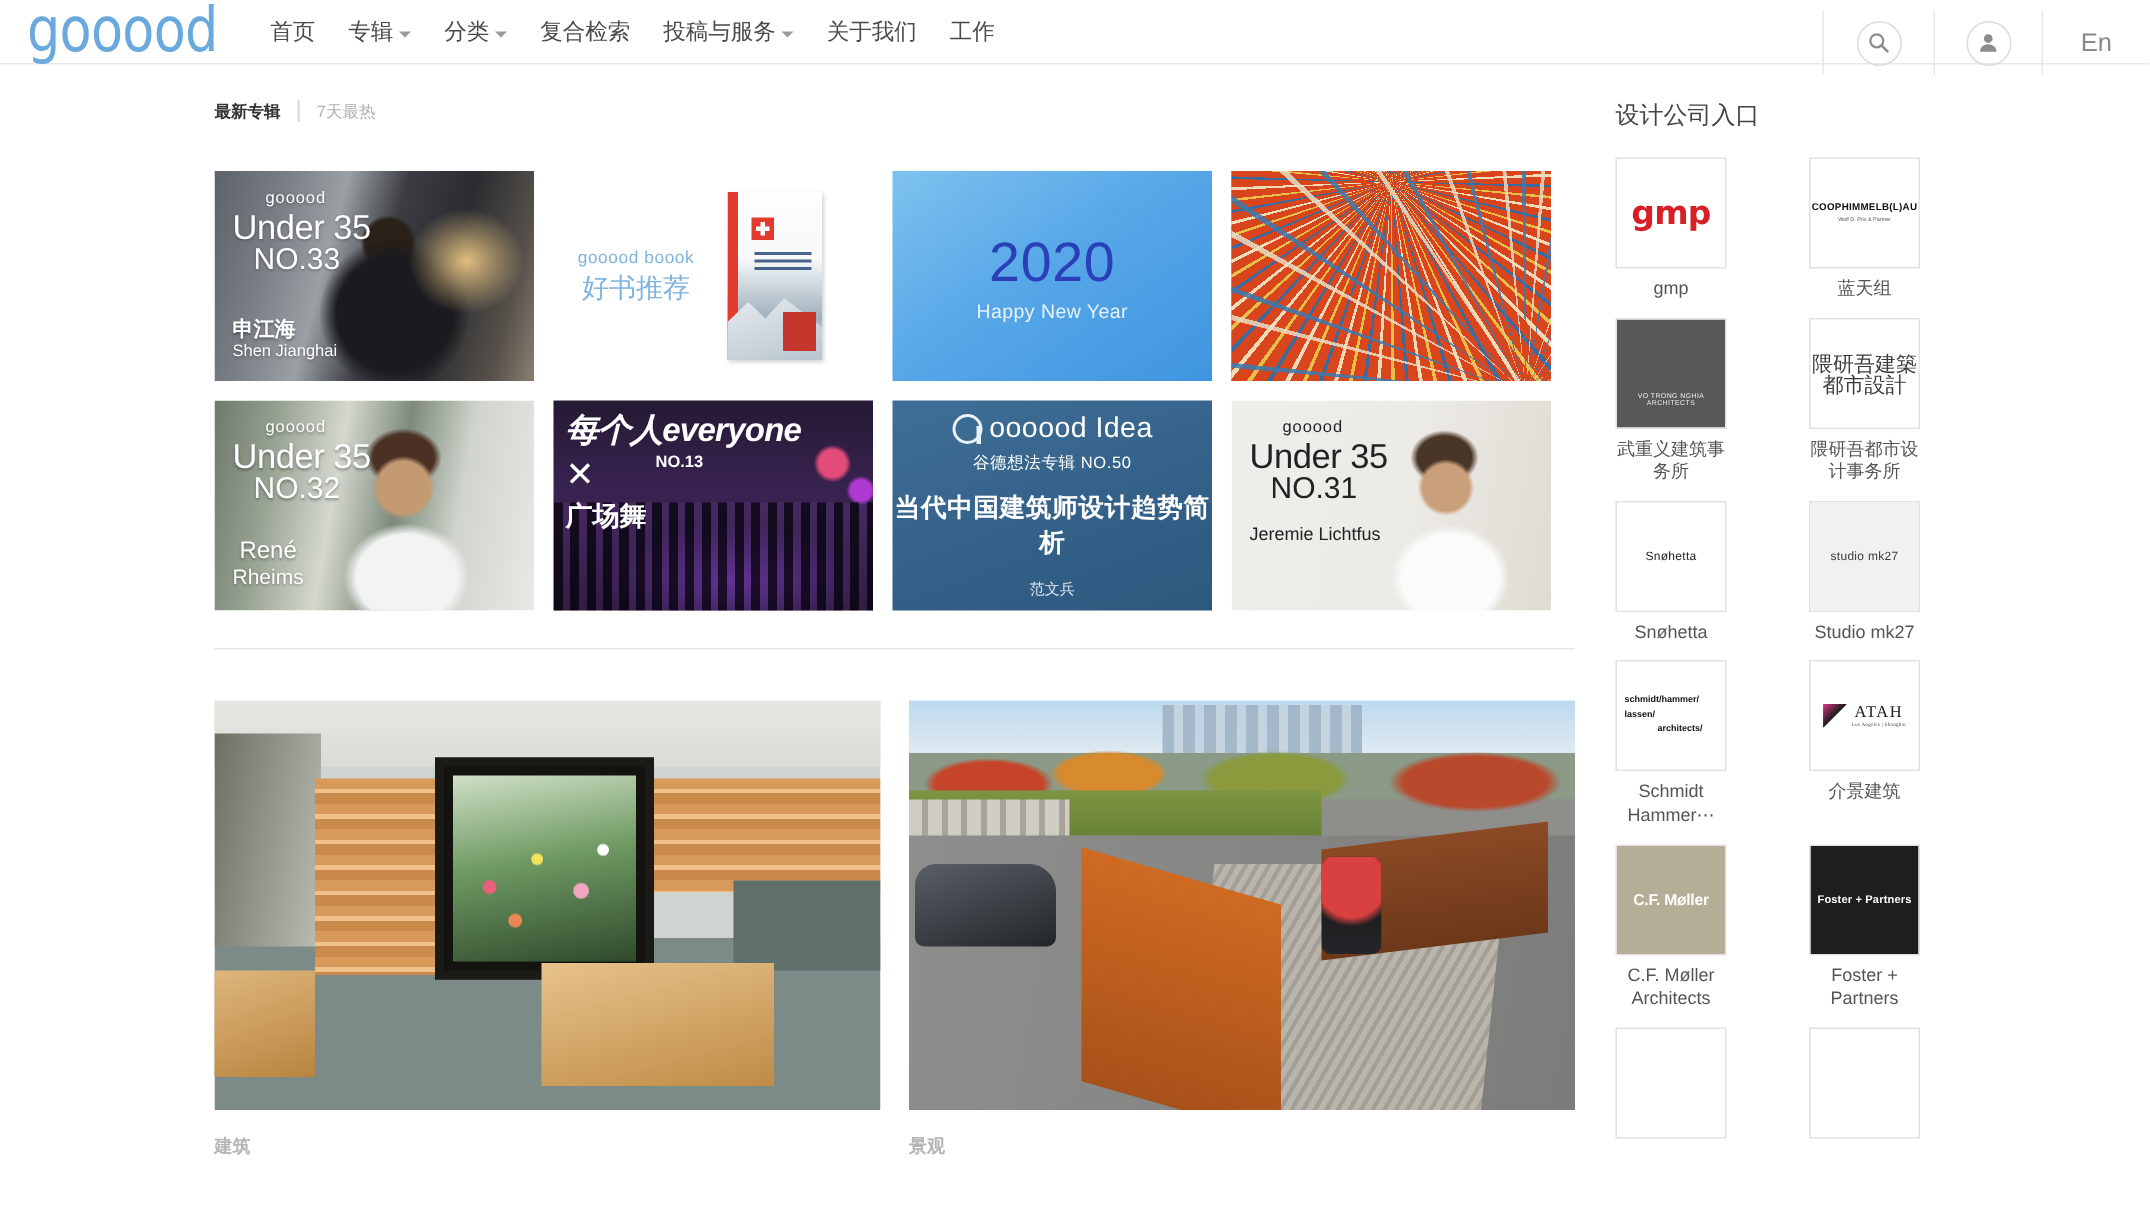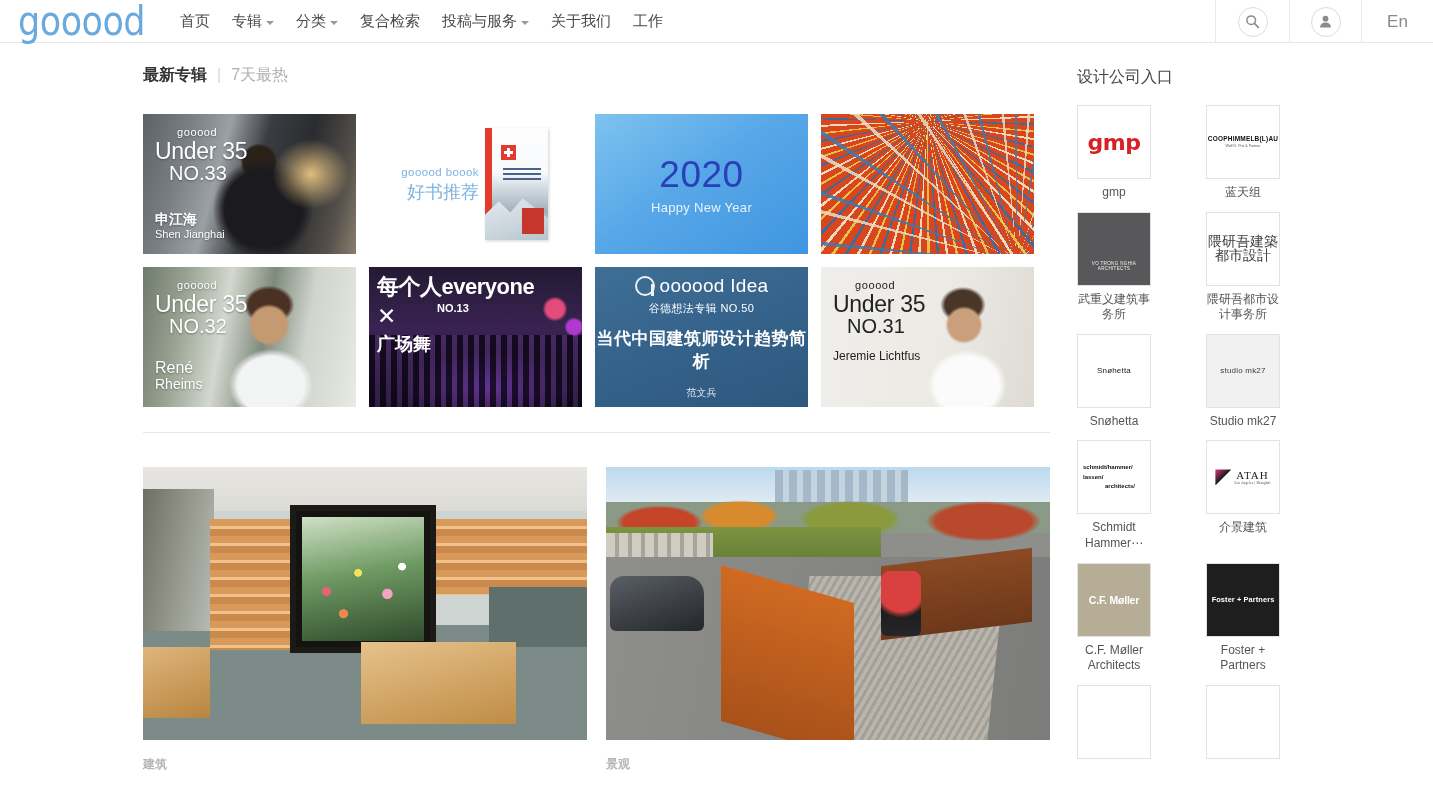--- a/index.html
+++ b/index.html
@@ -54,21 +54,21 @@
     border-left: 4px solid transparent;
     border-right: 4px solid transparent;
     border-top: 4px solid #9a9a9a;
     margin-top: 3px;
   }
   .header-right {
     position: absolute;
     right: 0; top: 0;
     height: 57px;
     display: flex;
-    align-items: flex-start;
+    align-items: center;
   }
   .hr-cell {
     height: 43px;
     display: flex;
     align-items: center;
     justify-content: center;
     border-left: 1px solid #e8e8e8;
     cursor: pointer;
   }
   .hr-cell.search { width: 74px; }
@@ -83,21 +83,21 @@
   .circle-btn svg { display: block; }
 
   
   .page { display: flex; height: 766px; }
   .main { width: 1062px; padding-left: 143px; padding-top: 22px; }
   .sidebar { width: 371px; padding-left: 15px; padding-top: 24px; }
 
   
   .tabs { display: flex; align-items: baseline; height: 30px; }
   .tab {
-    font-size: 16px;
+    font-size: 11px;
     color: #333;
     font-weight: bold;
     cursor: pointer;
   }
   .tab.inactive { color: #b0b0b0; font-weight: normal; }
   .tab-sep { color: #d8d8d8; margin: 0 10px; font-weight: 300; }
 
   
   .grid {
     display: grid;
@@ -126,21 +126,21 @@
   .u35-brand { font-size: 11px; letter-spacing: .6px; margin-left: 22px; }
   .u35-big { font-size: 23px; font-weight: 300; letter-spacing: -.3px; }
   .u35-no  { font-size: 20px; font-weight: 300; margin-left: 14px; }
   .u35-name {
     position: absolute; left: 12px; bottom: 14px;
     color: #fff; z-index: 3;
     text-shadow: 0 1px 2px rgba(0,0,0,.35);
     line-height: 1.12;
   }
   .u35-name .cn { font-size: 14px; font-weight: bold; }
-  .u35-name .en { font-size: 11px; }
+  .u35-name .en { font-size: 11px; text-align: center; }
   .u35.light .u35-text, .u35.light .u35-name { color: #222; text-shadow: none; }
 
   
   .bg-shen {
     position:absolute; inset:0;
     background:
       radial-gradient(ellipse 55px 50px at 168px 60px, rgba(255,214,140,.85), rgba(255,190,110,0) 70%),
       radial-gradient(ellipse 70px 70px at 120px 95px, #1b1b1f 55%, rgba(27,27,31,0) 72%),
       radial-gradient(circle 26px at 116px 48px, #2a2118 60%, rgba(42,33,24,0) 72%),
       linear-gradient(105deg, #5d6168 0%, #7a7f85 20%, #9aa0a4 36%, #3b3d42 52%, #2a2c30 70%, #55504a 88%, #8a7f70 100%);
@@ -157,21 +157,21 @@
     position:absolute; inset:0;
     background:
       radial-gradient(circle 27px at 143px 58px, #caa07c 58%, rgba(202,160,124,0) 70%),
       radial-gradient(ellipse 52px 46px at 146px 118px, #fbfbfb 62%, rgba(251,251,251,0) 76%),
       radial-gradient(ellipse 30px 24px at 142px 38px, #4a3628 60%, rgba(74,54,40,0) 76%),
       linear-gradient(100deg, #f0eeea 0%, #eceae5 55%, #dedbd4 100%);
   }
 
   
   .book-card { background: #fff; display: flex; align-items: center; }
-  .book-text { width: 110px; text-align: right; color: #7fb3e0; line-height: 1.25; }
+  .book-text { width: 110px; text-align: center; color: #7fb3e0; line-height: 1.25; }
   .book-text .en { font-size: 11.5px; letter-spacing: .4px; }
   .book-text .cn { font-size: 18px; font-weight: 500; margin-top: 2px; }
   .book-cover {
     width: 63px; height: 112px;
     margin-left: 6px;
     position: relative;
     box-shadow: 1px 1px 3px rgba(0,0,0,.18);
     background: linear-gradient(#fdfdfd 0%, #f7f9fb 40%, #cfd8de 55%, #9fb0bd 75%, #e6ebee 100%);
     overflow: hidden;
   }
@@ -234,21 +234,21 @@
       linear-gradient(180deg, #241a33 0%, #3a2352 45%, #1d1228 100%);
     position: relative;
   }
   .ev-card .crowd {
     position:absolute; left:0; bottom:0; width:100%; height:72px;
     background:
       repeating-linear-gradient(90deg, rgba(10,4,18,.9) 0 6px, rgba(120,70,170,.25) 6px 11px);
     opacity:.85;
   }
   .ev-text { position:absolute; left:8px; top:5px; color:#fff; z-index:3; }
-  .ev-l1 { font-size:22px; font-weight:bold; letter-spacing:-.5px; white-space:nowrap; }
+  .ev-l1 { font-size:22px; font-weight:bold; letter-spacing:-.5px; white-space:nowrap;font-style:italic; }
   .ev-l1 .en { font-weight:bold; }
   .ev-l2 { font-size:23px; font-weight:300; margin-top:1px; }
   .ev-no { font-size:11px; font-weight:bold; position:absolute; left:60px; top:30px; }
   .ev-l3 { font-size:18px; font-weight:bold; margin-top:2px; }
 
   
   .idea-card {
     background: linear-gradient(160deg,#3f6f96 0%, #35628a 50%, #2d587e 100%);
     display:flex; flex-direction:column; align-items:center; justify-content:center;
     color:#fff; text-align:center;
@@ -359,21 +359,21 @@
   }
   .firm-name {
     margin-top:6px; text-align:center;
     font-size:12px; color:#555; line-height:1.3;
   }
   .lg-gmp { color:#d81f26; font-size:22px; font-weight:bold; letter-spacing:-.5px; font-family:"DejaVu Sans",sans-serif; }
   .lg-coop { font-size:6.5px; font-weight:bold; letter-spacing:.2px; color:#111; line-height:1.5; }
   .lg-coop small { display:block; font-size:3.6px; font-weight:normal; color:#555; letter-spacing:0; }
   .lg-vo { width:100%; height:100%; background:#58585a; display:flex; align-items:flex-end; justify-content:center; padding-bottom:14px; }
   .lg-vo span { color:#efefef; font-size:4.6px; letter-spacing:.3px; }
-  .lg-kengo { font-size:14px; color:#3b3b3b; line-height:1.0; letter-spacing:0;font-family:Liberation Serif, serif; }
+  .lg-kengo { font-size:14px; color:#3b3b3b; line-height:1.0; letter-spacing:0; }
   .lg-sno { font-size:8px; color:#222; letter-spacing:.2px; }
   .lg-mk27 { font-size:8px; color:#3a3a3a; letter-spacing:.2px; }
   .lg-mk27wrap { background:#f1f1f1; width:100%; height:100%; display:flex; align-items:center; justify-content:center; }
   .lg-shl { font-size:6px; color:#111; font-weight:bold; line-height:1.55; text-align:left; padding-left:5px; width:100%; }
   .lg-shl i { display:block; font-style:normal; }
   .lg-shl .i2 { padding-left:22px; }
   .lg-atah { display:flex; align-items:center; gap:3px; }
   .lg-atah .mark { width:16px; height:16px; background:linear-gradient(135deg,#e8358a 0%, #1d1d1b 50%, #27c08a 100%); clip-path: polygon(0 0,100% 0,0 100%); }
   .lg-atah .txt { font-size:11px; color:#222; letter-spacing:1px; font-family:"Liberation Serif",serif; }
   .lg-atah .txt small { display:block; font-size:3.4px; letter-spacing:.2px; color:#444; }

